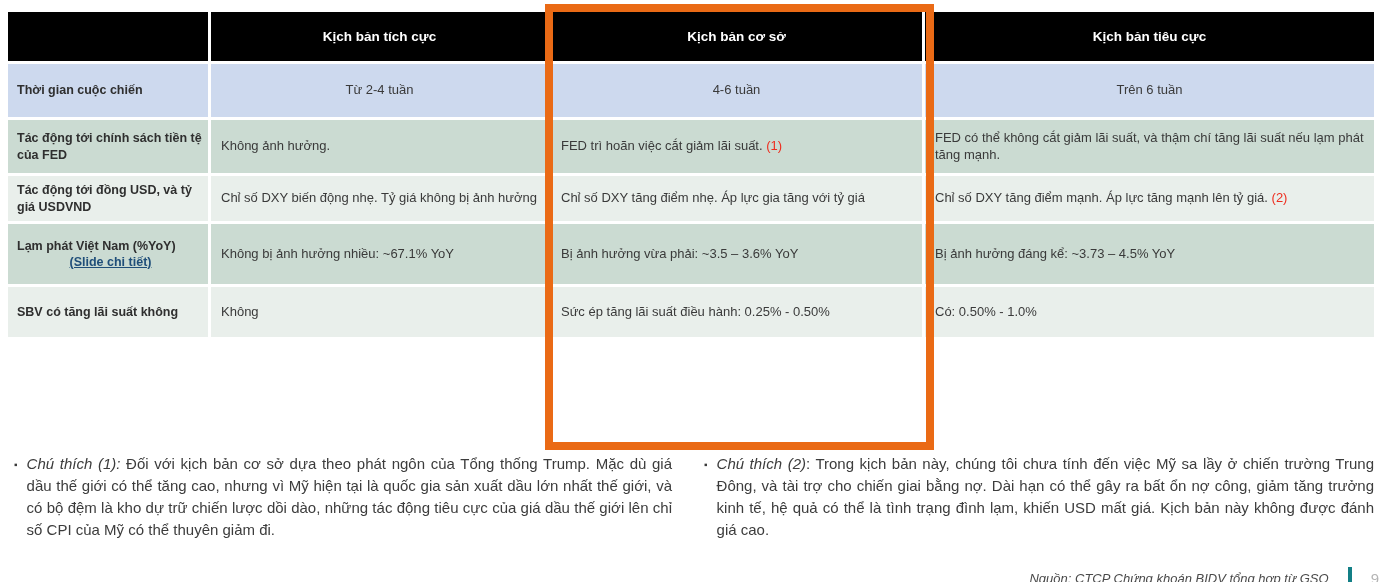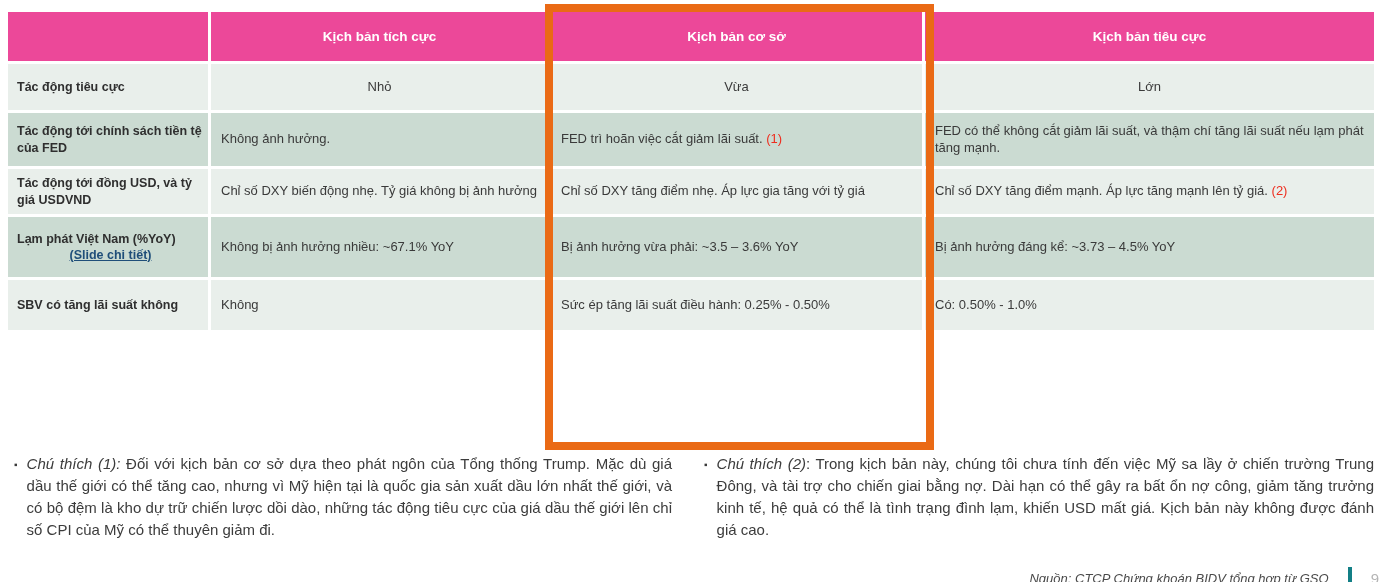--- a/index.html
+++ b/index.html
@@ -8,21 +8,21 @@
     font-family:"Liberation Sans","DejaVu Sans",sans-serif;
     color:#3a3a3a;overflow:hidden;
   }
   
   table.scenario{
     position:absolute;left:5px;top:9px;
     border-collapse:separate;border-spacing:3px;table-layout:fixed;
   }
   col.c0{width:200px}col.c1{width:337px}col.c2{width:371px}col.c3{width:449px}
   th{
-    background:#ec4899;color:#ffffff;font-weight:bold;font-size:13.5px;
+    background:#000000;color:#ffffff;font-weight:bold;font-size:13.5px;
     height:45px;text-align:center;padding:2px 8px;
   }
   td{
     font-size:13px;color:#3a3a3a;padding:3px 10px;vertical-align:middle;
     line-height:1.3;
   }
   td.label{
     font-weight:bold;color:#2f2f2f;font-size:12.5px;text-align:left;
     padding-left:9px;padding-right:4px;line-height:1.3;
   }
@@ -83,25 +83,25 @@
     </colgroup>
   <thead>
     <tr>
       <th class="corner"></th>
       <th>Kịch bản tích cực</th>
       <th>Kịch bản cơ sở</th>
       <th>Kịch bản tiêu cực</th>
     </tr>
   </thead>
   <tbody>
-    <tr class="r-light center h3">
-      <td class="label">Tác động tiêu cực</td>
-      <td class="cell">Nhỏ</td>
-      <td class="cell">Vừa</td>
-      <td class="cell">Lớn</td>
+    <tr class="r-blue center h0">
+      <td class="label">Thời gian cuộc chiến</td>
+      <td class="cell">Từ 2-4 tuần</td>
+      <td class="cell">4-6 tuần</td>
+      <td class="cell">Trên 6 tuần</td>
     </tr>
     <tr class="r-green left h4">
       <td class="label">Tác động tới chính sách tiền tệ của FED</td>
       <td class="cell">Không ảnh hưởng.</td>
       <td class="cell"><span>FED trì hoãn việc cắt giảm lãi suất.</span> <span class="ref">(1)</span></td>
       <td class="cell">FED có thể không cắt giảm lãi suất, và thậm chí tăng lãi suất nếu lạm phát tăng mạnh.</td>
     </tr>
     <tr class="r-light left h5">
       <td class="label">Tác động tới đồng USD, và tỷ giá USDVND</td>
       <td class="cell">Chỉ số DXY biến động nhẹ. Tỷ giá không bị ảnh hưởng</td>

